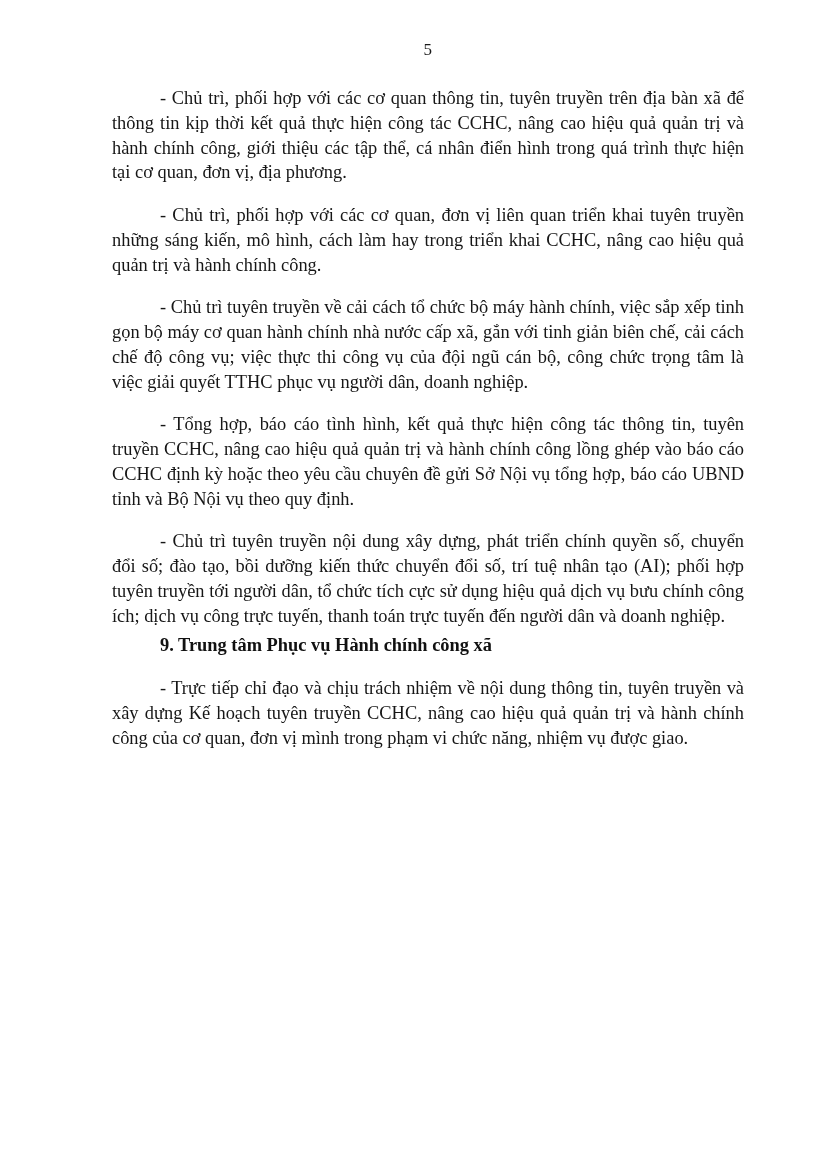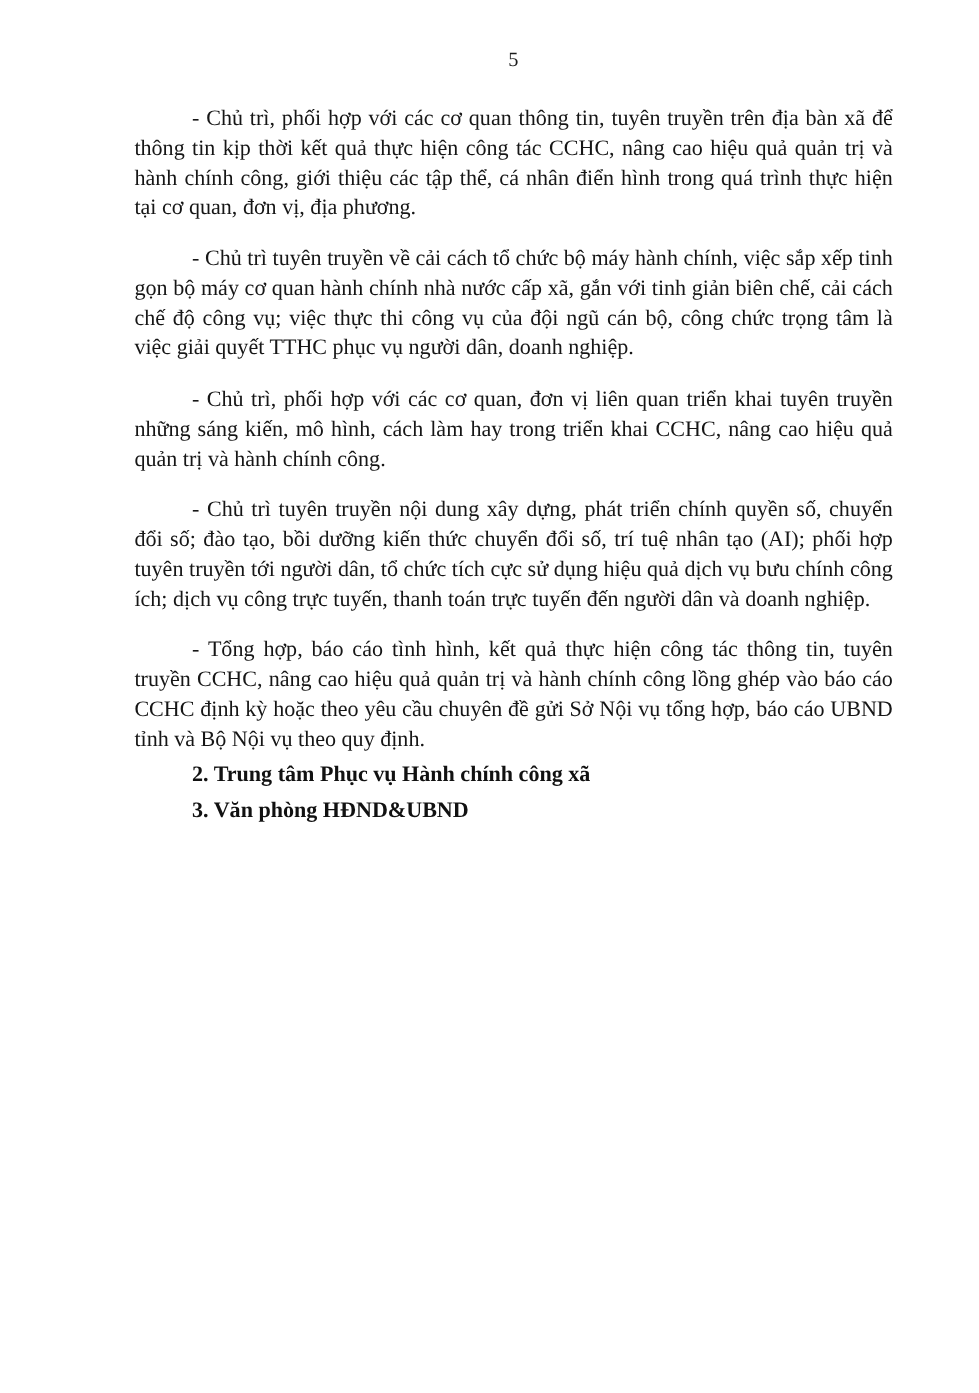--- a/index.html
+++ b/index.html
@@ -53,24 +53,24 @@
   }
 </style>
 </head>
 <body>
 
 <div class="page">
   <div class="page-inner">
     <div class="page-number">5</div>
 
     <p class="para">- Chủ trì, phối hợp với các cơ quan thông tin, tuyên truyền trên địa bàn xã để thông tin kịp thời kết quả thực hiện công tác CCHC, nâng cao hiệu quả quản trị và hành chính công, giới thiệu các tập thể, cá nhân điển hình trong quá trình thực hiện tại cơ quan, đơn vị, địa phương.</p>
+    <p class="para">- Chủ trì, phối hợp với các cơ quan, đơn vị liên quan triển khai tuyên truyền những sáng kiến, mô hình, cách làm hay trong triển khai CCHC, nâng cao hiệu quả quản trị và hành chính công.</p>
     <p class="para">- Chủ trì tuyên truyền về cải cách tổ chức bộ máy hành chính, việc sắp xếp tinh gọn bộ máy cơ quan hành chính nhà nước cấp xã, gắn với tinh giản biên chế, cải cách chế độ công vụ; việc thực thi công vụ của đội ngũ cán bộ, công chức trọng tâm là việc giải quyết TTHC phục vụ người dân, doanh nghiệp.</p>
-    <p class="para">- Chủ trì, phối hợp với các cơ quan, đơn vị liên quan triển khai tuyên truyền những sáng kiến, mô hình, cách làm hay trong triển khai CCHC, nâng cao hiệu quả quản trị và hành chính công.</p>
+    <p class="para">- Tổng hợp, báo cáo tình hình, kết quả thực hiện công tác thông tin, tuyên truyền CCHC, nâng cao hiệu quả quản trị và hành chính công lồng ghép vào báo cáo CCHC định kỳ hoặc theo yêu cầu chuyên đề gửi Sở Nội vụ tổng hợp, báo cáo UBND tỉnh và Bộ Nội vụ theo quy định.</p>
     <p class="para">- Chủ trì tuyên truyền nội dung xây dựng, phát triển chính quyền số, chuyển đổi số; đào tạo, bồi dưỡng kiến thức chuyển đổi số, trí tuệ nhân tạo (AI); phối hợp tuyên truyền tới người dân, tổ chức tích cực sử dụng hiệu quả dịch vụ bưu chính công ích; dịch vụ công trực tuyến, thanh toán trực tuyến đến người dân và doanh nghiệp.</p>
-    <p class="para">- Tổng hợp, báo cáo tình hình, kết quả thực hiện công tác thông tin, tuyên truyền CCHC, nâng cao hiệu quả quản trị và hành chính công lồng ghép vào báo cáo CCHC định kỳ hoặc theo yêu cầu chuyên đề gửi Sở Nội vụ tổng hợp, báo cáo UBND tỉnh và Bộ Nội vụ theo quy định.</p>
 
-    <p class="heading">2. Trung tâm Phục vụ Hành chính công xã</p>
+    <p class="heading">9. Trung tâm Phục vụ Hành chính công xã</p>
 
+    <p class="para">- Trực tiếp chỉ đạo và chịu trách nhiệm về nội dung thông tin, tuyên truyền và xây dựng Kế hoạch tuyên truyền CCHC, nâng cao hiệu quả quản trị và hành chính công của cơ quan, đơn vị mình trong phạm vi chức năng, nhiệm vụ được giao.</p>
 
-    <p class="heading">3. Văn phòng HĐND&amp;UBND</p>
 
   </div>
 </div>
 
 </body></html>

